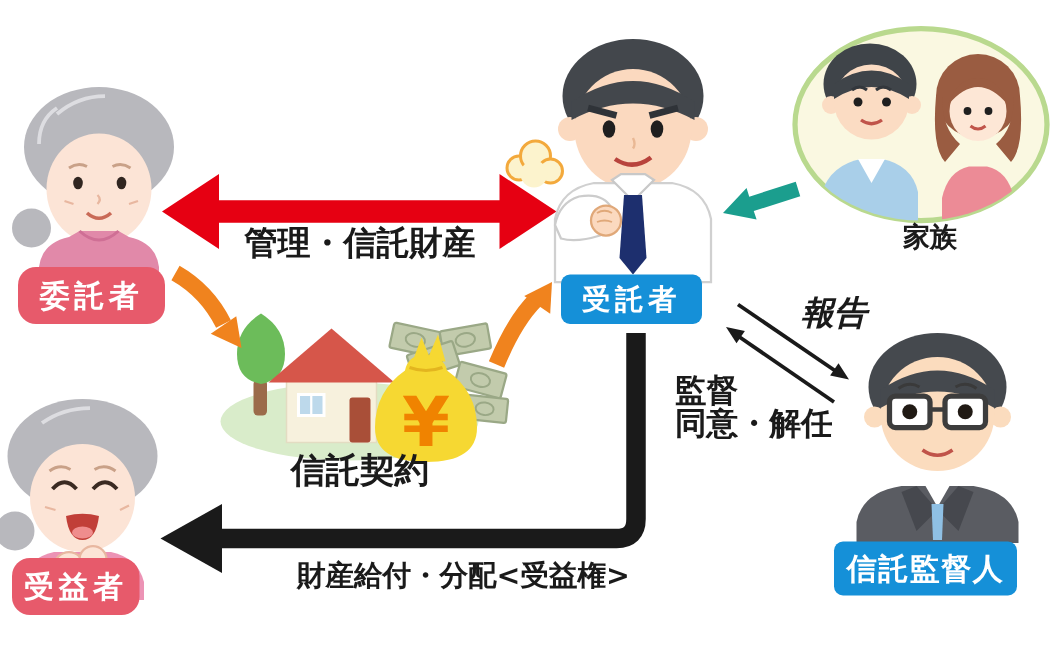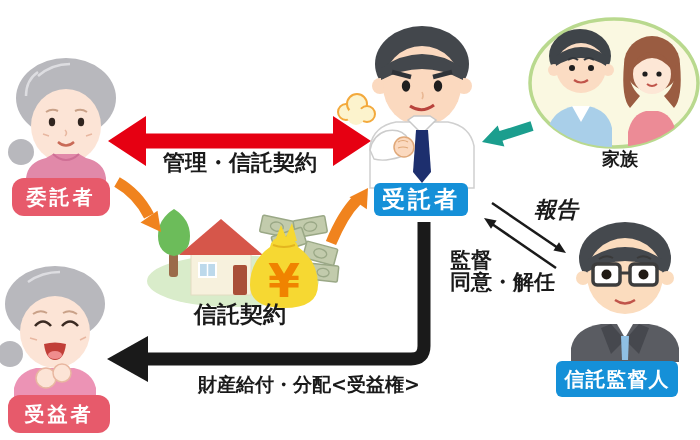--- a/index.html
+++ b/index.html
@@ -208,34 +208,34 @@
       <path d="M62,84 Q72,91 82,84" stroke="#c0544a" stroke-width="2.4" fill="none"></path>
       <path d="M18,146 L18,132 Q22,112 48,108 L96,108 Q122,112 126,132 L126,146 Z" fill="#5a5c62"></path>
       <path d="M64,108 L72,122 L80,108 Z" fill="#ffffff"></path>
       <path d="M58,108 L72,124 L58,138 L48,112 Z" fill="#46484e"></path>
       <path d="M86,108 L72,124 L86,138 L96,112 Z" fill="#46484e"></path>
       <path d="M68,120 L76,120 L75,144 L69,144 Z" fill="#8fc0e4"></path>
     </g>
   </svg>
 
 
-  <div class="txt center" style="left:140px;top:151px;width:200px;font-size:22px;">管理・信託契約</div>
+  <div class="txt center" style="left:140px;top:151px;width:200px;font-size:22px;">管理・信託財産</div>
 
   <div class="txt center" style="left:574px;top:149px;width:92px;font-size:18px;">家族</div>
 
   <div class="txt center" style="left:520px;top:198px;width:72px;font-size:22px;font-style:italic;">報告</div>
 
   <div class="txt" style="left:450px;top:249px;font-size:21px;">監督</div>
 
   <div class="txt" style="left:450px;top:271px;font-size:21px;">同意・解任</div>
 
   <div class="txt center" style="left:178px;top:302px;width:124px;font-size:23px;">信託契約</div>
 
   <div class="txt center" style="left:178px;top:374px;width:262px;font-size:19px;">財産給付・分配&lt;受益権&gt;</div>
 
   <div class="pill pink" style="left:12px;top:178px;width:98px;height:38px;font-size:20px;">委託者</div>
 
-  <div class="pill blue" style="left:374px;top:183px;width:94px;height:33px;font-size:23px;">受託者</div>
-
-  <div class="pill pink" style="left:8px;top:395px;width:102px;height:38px;font-size:20px;">受益者</div>
+  <div class="pill blue" style="left:374px;top:183px;width:94px;height:33px;font-size:19px;">受託者</div>
+
+  <div class="pill pink" style="left:8px;top:372px;width:85px;height:38px;font-size:20px;">受益者</div>
 
   <div class="pill blue" style="left:556px;top:361px;width:122px;height:36px;font-size:20px;letter-spacing:1px;">信託監督人</div>
 </div>
 
 </body></html>

